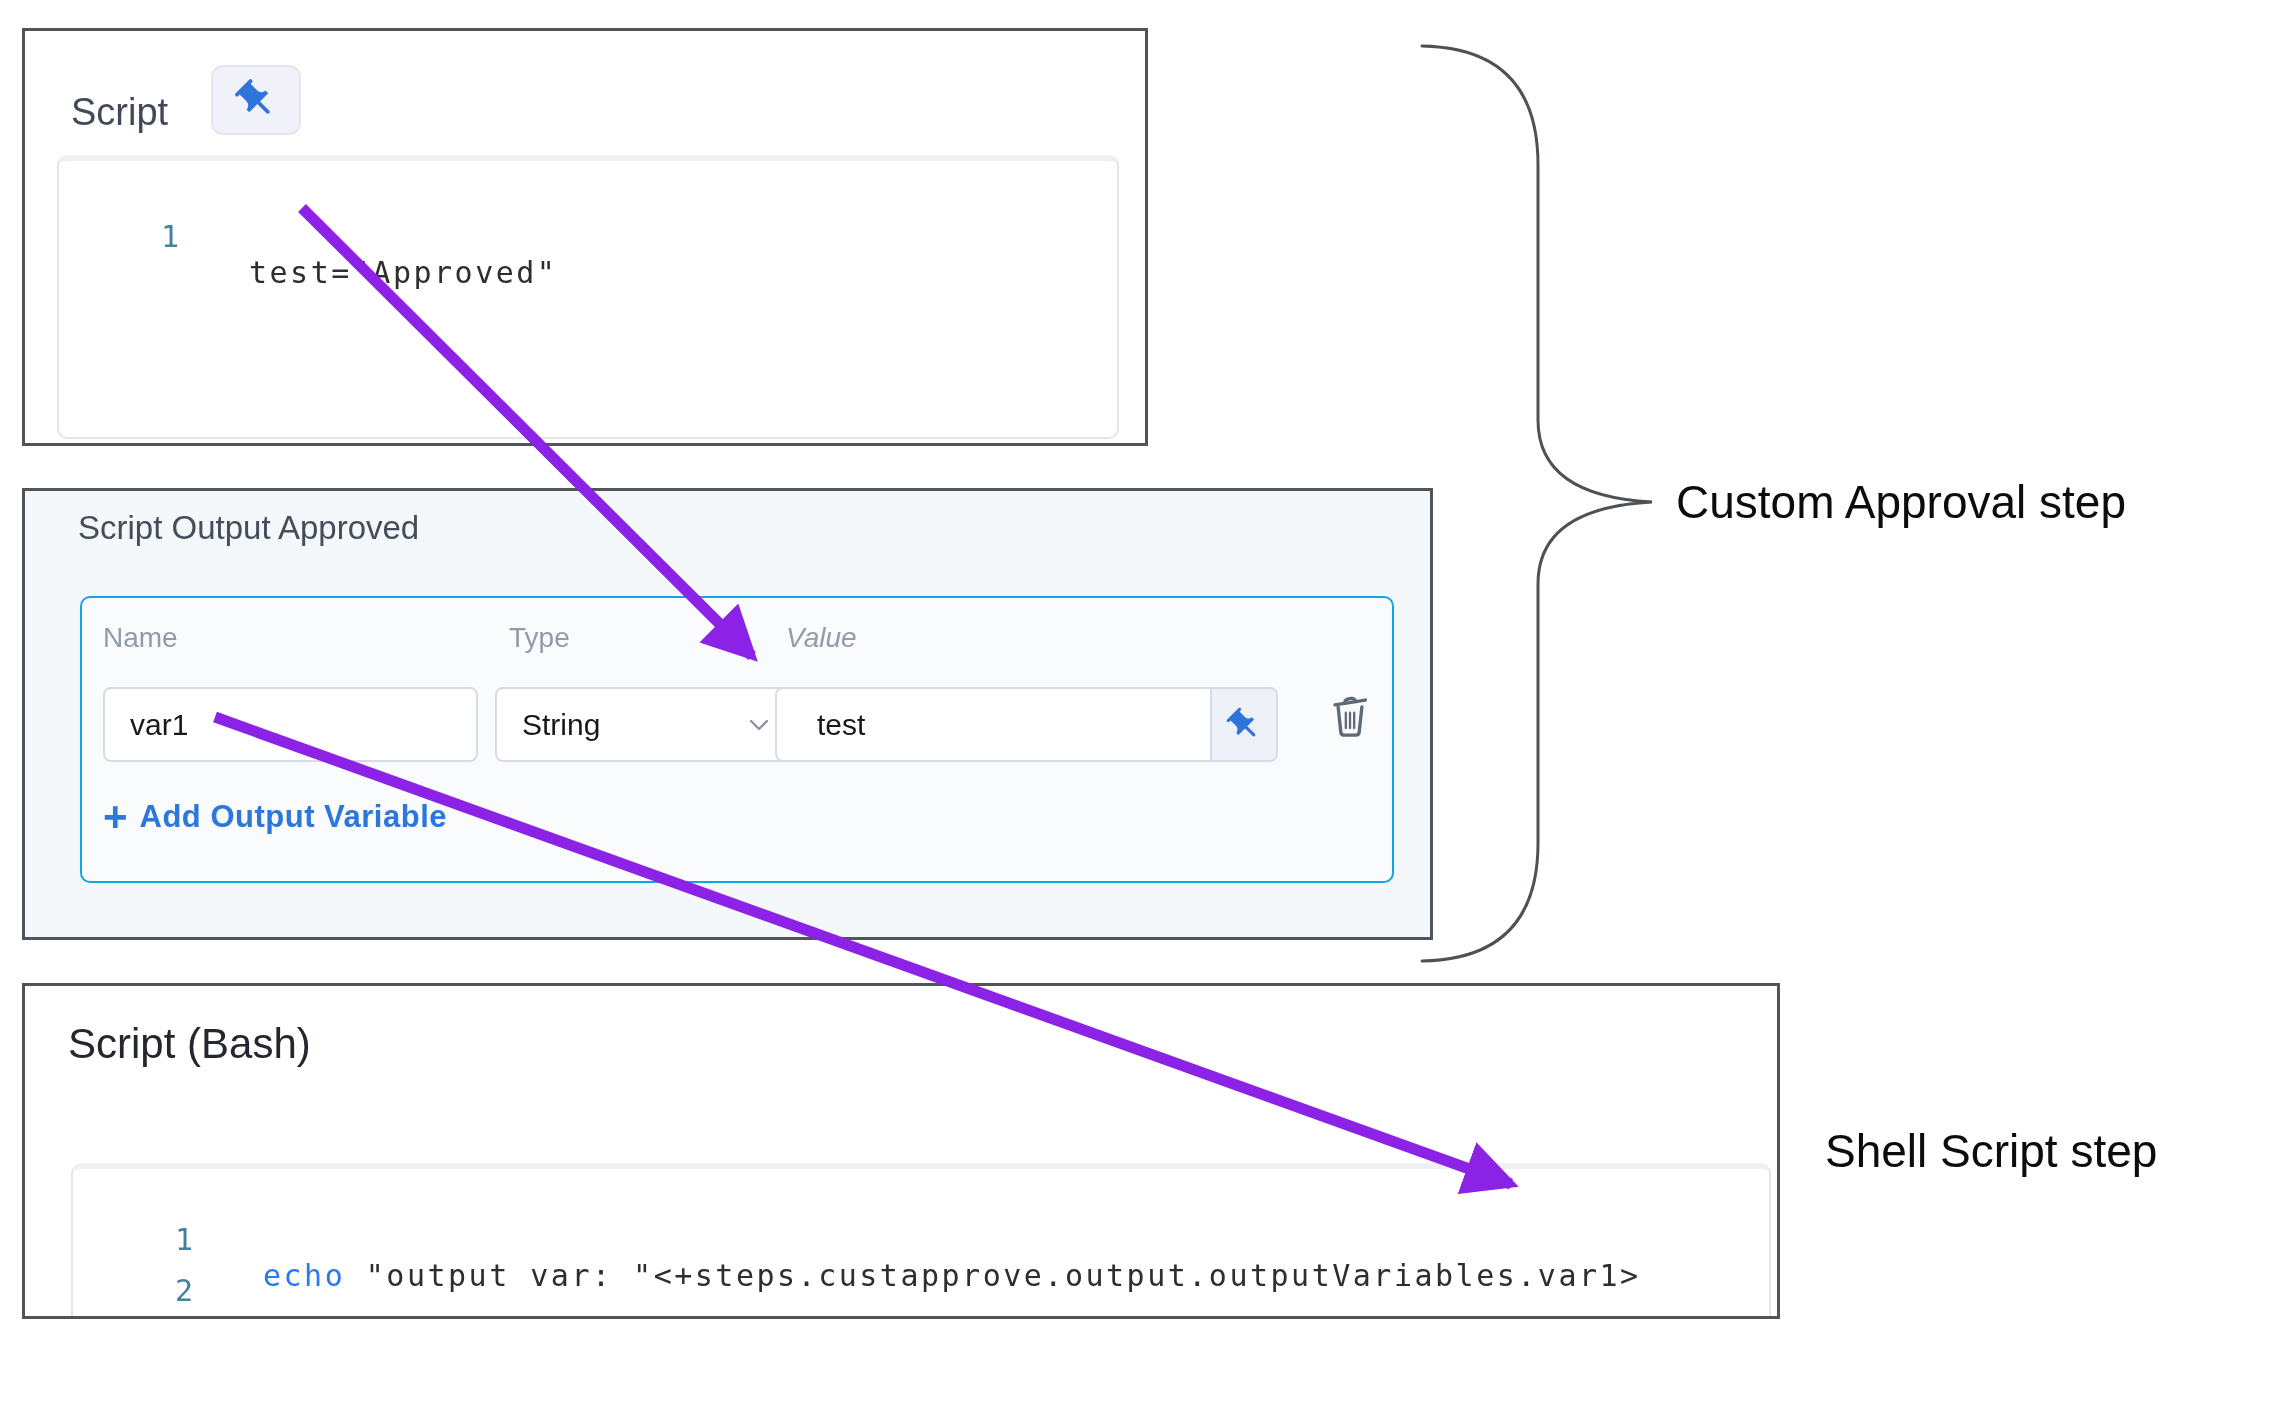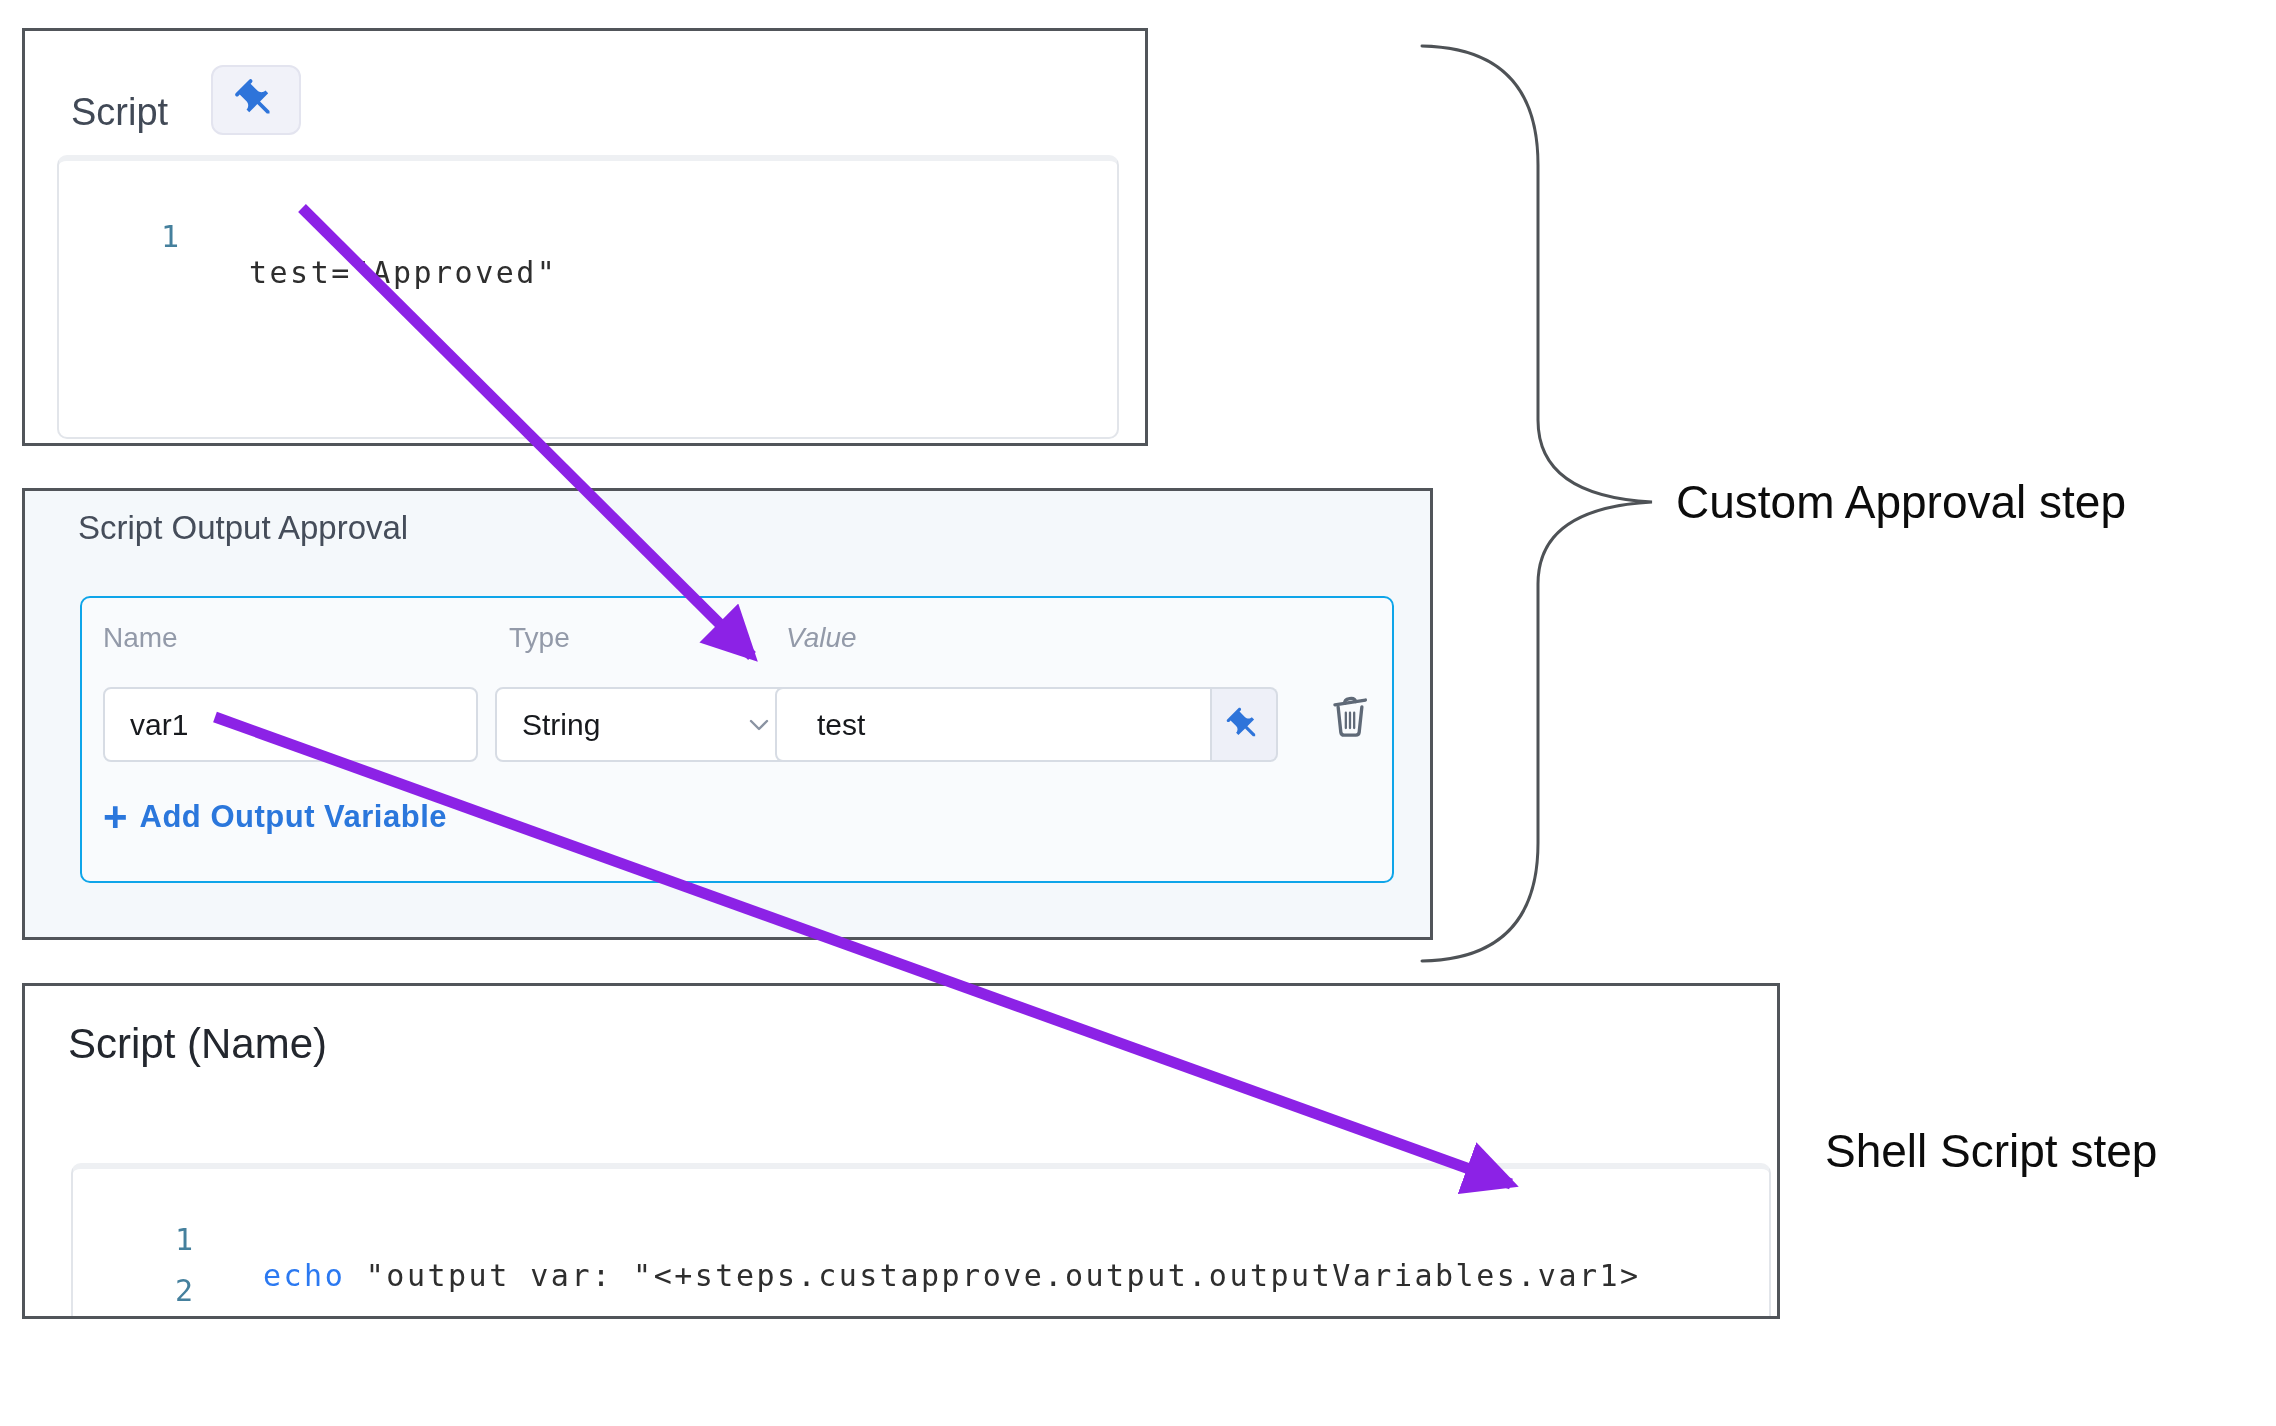--- a/index.html
+++ b/index.html
@@ -80,21 +80,21 @@
     </div>
     <div class="editor" id="script-editor">
       <div class="code-line" style="top:22px;">
         <span class="line-num">1</span>
         <span class="code-text">test="Approved"</span>
       </div>
     </div>
   </div>
 
   <div class="panel" id="panel-vars">
-    <div class="panel-title" id="vars-title">Script Output Approval</div>
+    <div class="panel-title" id="vars-title">Script Output Approved</div>
     <div id="vars-card">
       <div class="col-label" id="label-name">Name</div>
       <div class="col-label" id="label-type">Type</div>
       <div class="col-label" id="label-value">Value</div>
 
       <div class="field" id="name-input">var1</div>
 
       <div class="field" id="type-select">
         <span>String</span>
         <span style="display:flex;">
@@ -133,21 +133,21 @@
       </div>
 
       <div id="add-var-btn">
         <span class="plus">+</span>
         <span class="lbl">Add Output Variable</span>
       </div>
     </div>
   </div>
 
   <div class="panel" id="panel-bash">
-    <div class="panel-title" id="bash-title">Script (Name)</div>
+    <div class="panel-title" id="bash-title">Script (Bash)</div>
     <div class="editor" id="bash-editor">
       <div class="code-line" style="top:17px;">
         <span class="line-num">1</span>
         <span class="code-text"><span class="kw">echo</span><span> "output var: "&lt;+steps.custapprove.output.outputVariables.var1&gt;</span></span>
       </div>
       <div class="code-line" style="top:68px;">
         <span class="line-num">2</span>
         <span class="code-text"></span>
       </div>
       <div class="code-line" style="top:119px;">

